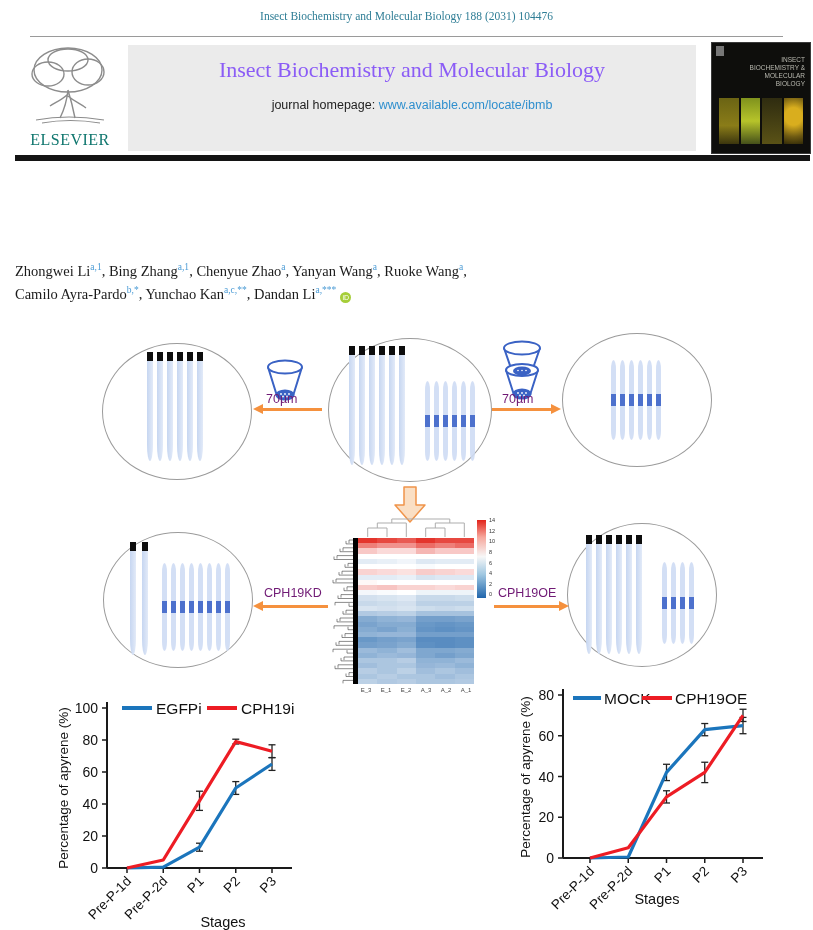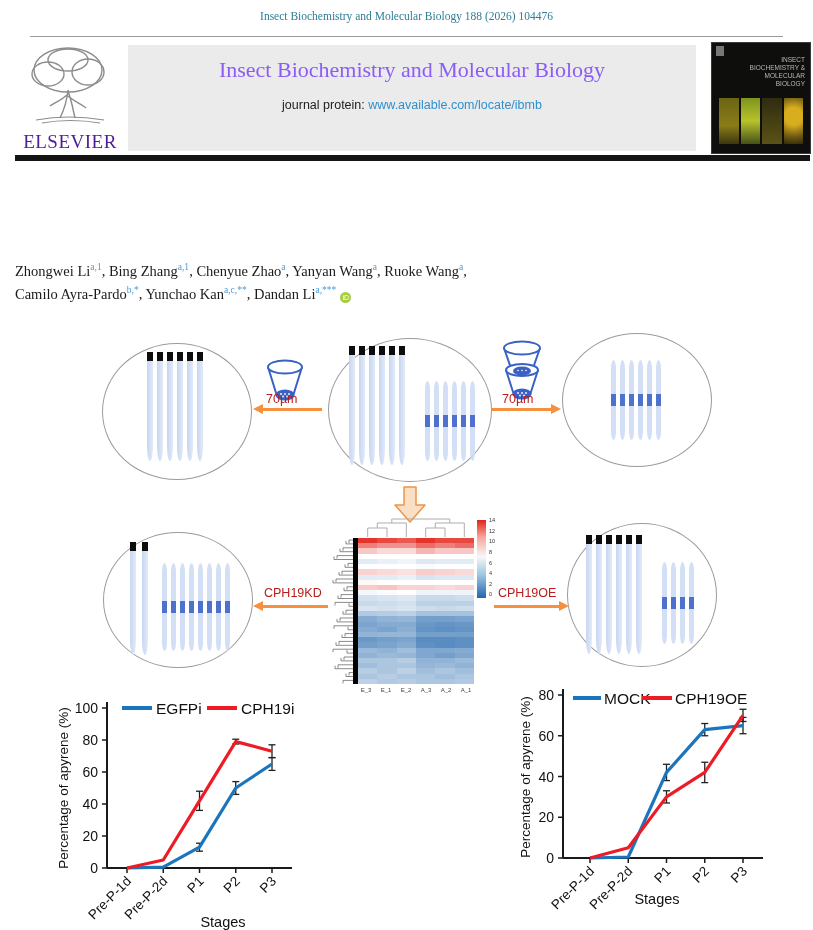--- a/index.html
+++ b/index.html
@@ -3,21 +3,21 @@
 <meta charset="utf-8">
 <style>
   html,body{margin:0;padding:0;background:#fff;}
   .page{position:relative;width:813px;height:930px;background:#fff;overflow:hidden;
         font-family:"Liberation Sans",sans-serif;color:#1a1a1a;}
   
   .citation{position:absolute;top:10px;left:0;width:100%;text-align:center;
             font-family:"Liberation Serif",serif;font-size:11.5px;color:#2e7d95;}
   .rule{position:absolute;top:36px;left:30px;width:753px;height:1px;background:#9a9a9a;}
   .logo{position:absolute;left:14px;top:44px;width:112px;height:108px;text-align:center;}
-  .logo-text{font-family:"Liberation Serif",serif;font-size:19px;letter-spacing:.5px;color:#4c1d95;margin-top:1px;}
+  .logo-text{font-family:"Liberation Serif",serif;font-size:16px;letter-spacing:.5px;color:#0f766e;margin-top:1px;}
   .mast-center{position:absolute;left:128px;top:45px;width:568px;height:106px;background:#ebebeb;text-align:center;}
   .contents-line{margin-top:9px;font-size:12px;color:#222;}
   .journal-title{margin-top:12px;font-family:"Liberation Serif",serif;font-size:22px;color:#8b5cf6;}
   .homepage-line{margin-top:15px;font-size:12.5px;color:#222;}
   .link{color:#2f8fce;text-decoration:none;cursor:pointer;}
   .cover{position:absolute;left:711px;top:42px;width:100px;height:112px;background:#0e0e0c;border:1px solid #3a3a3a;box-sizing:border-box;}
   .cover-title{position:absolute;top:13px;right:5px;width:62px;text-align:right;font-size:6.5px;line-height:1.25;color:#b9b9b0;}
   .cover-mark{position:absolute;top:3px;left:4px;width:8px;height:10px;background:#777;}
   .cover-panels{position:absolute;left:7px;right:7px;bottom:9px;height:46px;display:flex;gap:2px;}
   .cover-panels div{flex:1;}
@@ -33,21 +33,21 @@
          font-size:7px;line-height:11px;text-align:center;margin-left:4px;vertical-align:-1px;
          font-family:"Liberation Sans",sans-serif;}
   
   .figure{position:absolute;left:0;top:318px;width:813px;height:612px;}
   .gcircle{position:absolute;border:1.5px solid #9b9b9b;border-radius:50%;box-sizing:border-box;}
   .eu{position:absolute;background:linear-gradient(to right,#c6d6f1,#e2eaf8);
       border-radius:3px 3px 50% 50%/3px 3px 16px 16px;}
   .eu .cap{position:absolute;top:-1px;left:0;width:100%;height:9px;background:#0d0d0d;}
   .ap{position:absolute;background:#cfdcf4;opacity:.9;border-radius:50%/9px;}
   .ap .band{position:absolute;left:0;top:calc(50% - 6px);width:100%;height:12px;background:#3a62c8;}
-  .flabel{position:absolute;font-size:12.5px;color:#b91c1c;}
+  .flabel{position:absolute;font-size:12.5px;color:#701a75;}
   .arrow-r,.arrow-l{position:absolute;height:2.5px;background:#f5913e;}
   .arrow-r::after{content:"";position:absolute;right:-9px;top:-4.5px;
       border-left:10px solid #f5913e;border-top:5.75px solid transparent;border-bottom:5.75px solid transparent;}
   .arrow-l::before{content:"";position:absolute;left:-9px;top:-4.5px;
       border-right:10px solid #f5913e;border-top:5.75px solid transparent;border-bottom:5.75px solid transparent;}
   .abs{position:absolute;}
   
   #hm-cells{position:absolute;left:358px;top:220px;width:116px;height:146px;display:flex;flex-direction:column;}
   .hm-row{flex:1;display:flex;}
   .hm-cell{flex:1;}
@@ -58,41 +58,41 @@
   #hm-ticks{position:absolute;left:489px;top:200px;height:80px;display:flex;flex-direction:column;
       justify-content:space-between;font-size:5.5px;line-height:1;color:#333;}
   
   .chart{position:absolute;}
 </style>
 </head>
 <body>
 
 <div class="page">
 
-  <div class="citation">Insect Biochemistry and Molecular Biology 188 (2026) 104476</div>
+  <div class="citation">Insect Biochemistry and Molecular Biology 188 (2031) 104476</div>
   <div class="rule"></div>
 
   <div class="logo">
     <svg width="104" height="82" viewBox="0 0 104 82">
       <g fill="none" stroke="#8c8c8c" stroke-width="1.4">
         <ellipse cx="50" cy="26" rx="34" ry="22"></ellipse>
         <ellipse cx="30" cy="30" rx="16" ry="12"></ellipse>
         <ellipse cx="70" cy="28" rx="16" ry="13"></ellipse>
         <ellipse cx="50" cy="16" rx="20" ry="11"></ellipse>
         <path d="M50 46 C49 56 47 64 42 74 M50 46 C53 56 55 64 57 74 M50 50 C44 56 38 58 32 62 M50 52 C57 58 63 60 68 64"></path>
         <path d="M18 76 Q50 70 86 76 M24 79 Q52 74 82 79" stroke-width="1.1"></path>
       </g>
     </svg>
     <div class="logo-text">ELSEVIER</div>
   </div>
 
   <div class="mast-center">
     <div class="journal-title">Insect Biochemistry and Molecular Biology</div>
     <div class="homepage-line">
-      <span>journal protein: </span><a class="link">www.available.com/locate/ibmb</a>
+      <span>journal homepage: </span><a class="link">www.available.com/locate/ibmb</a>
     </div>
   </div>
 
   <div class="cover">
     <div class="cover-mark"></div>
     <div class="cover-title">INSECT BIOCHEMISTRY &amp; MOLECULAR BIOLOGY</div>
     <div class="cover-panels">
       <div style="background:linear-gradient(to bottom,#6b6414,#8a7c18 60%,#3c360e);"></div>
       <div style="background:linear-gradient(to bottom,#7f921d,#b7c42a 50%,#45501a);"></div>
       <div style="background:linear-gradient(to bottom,#2f2c10,#5a5216);"></div>

